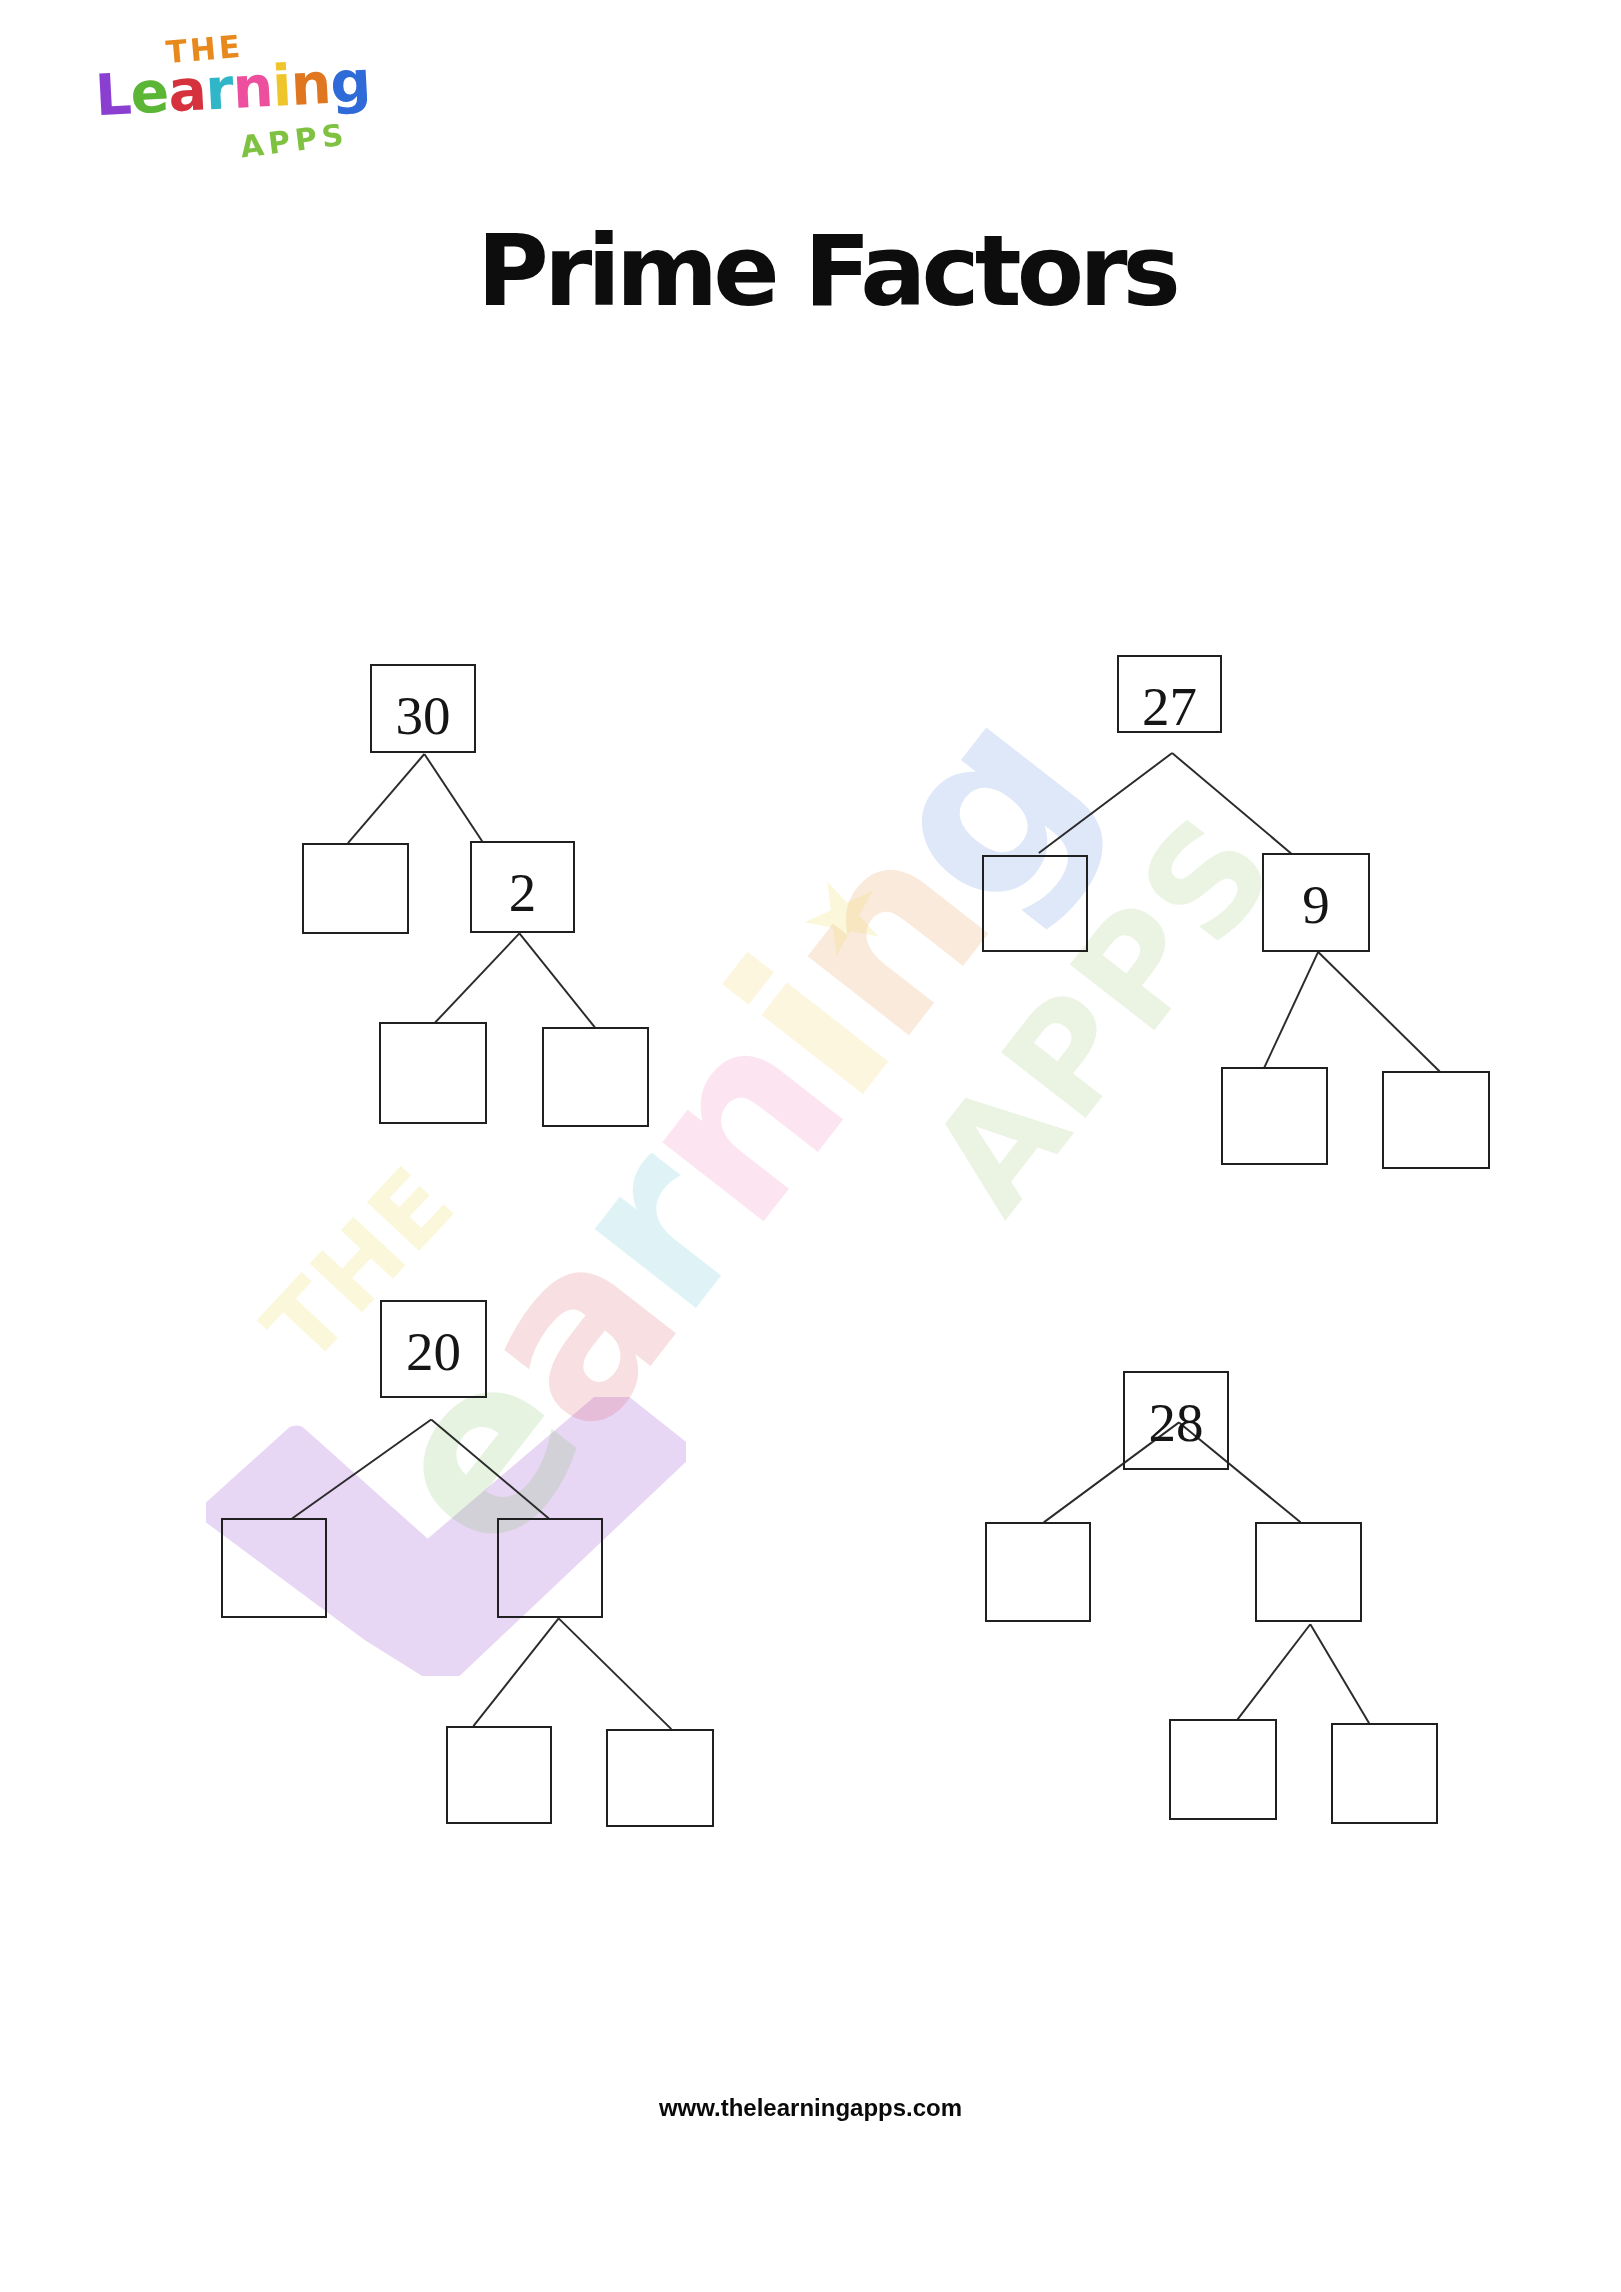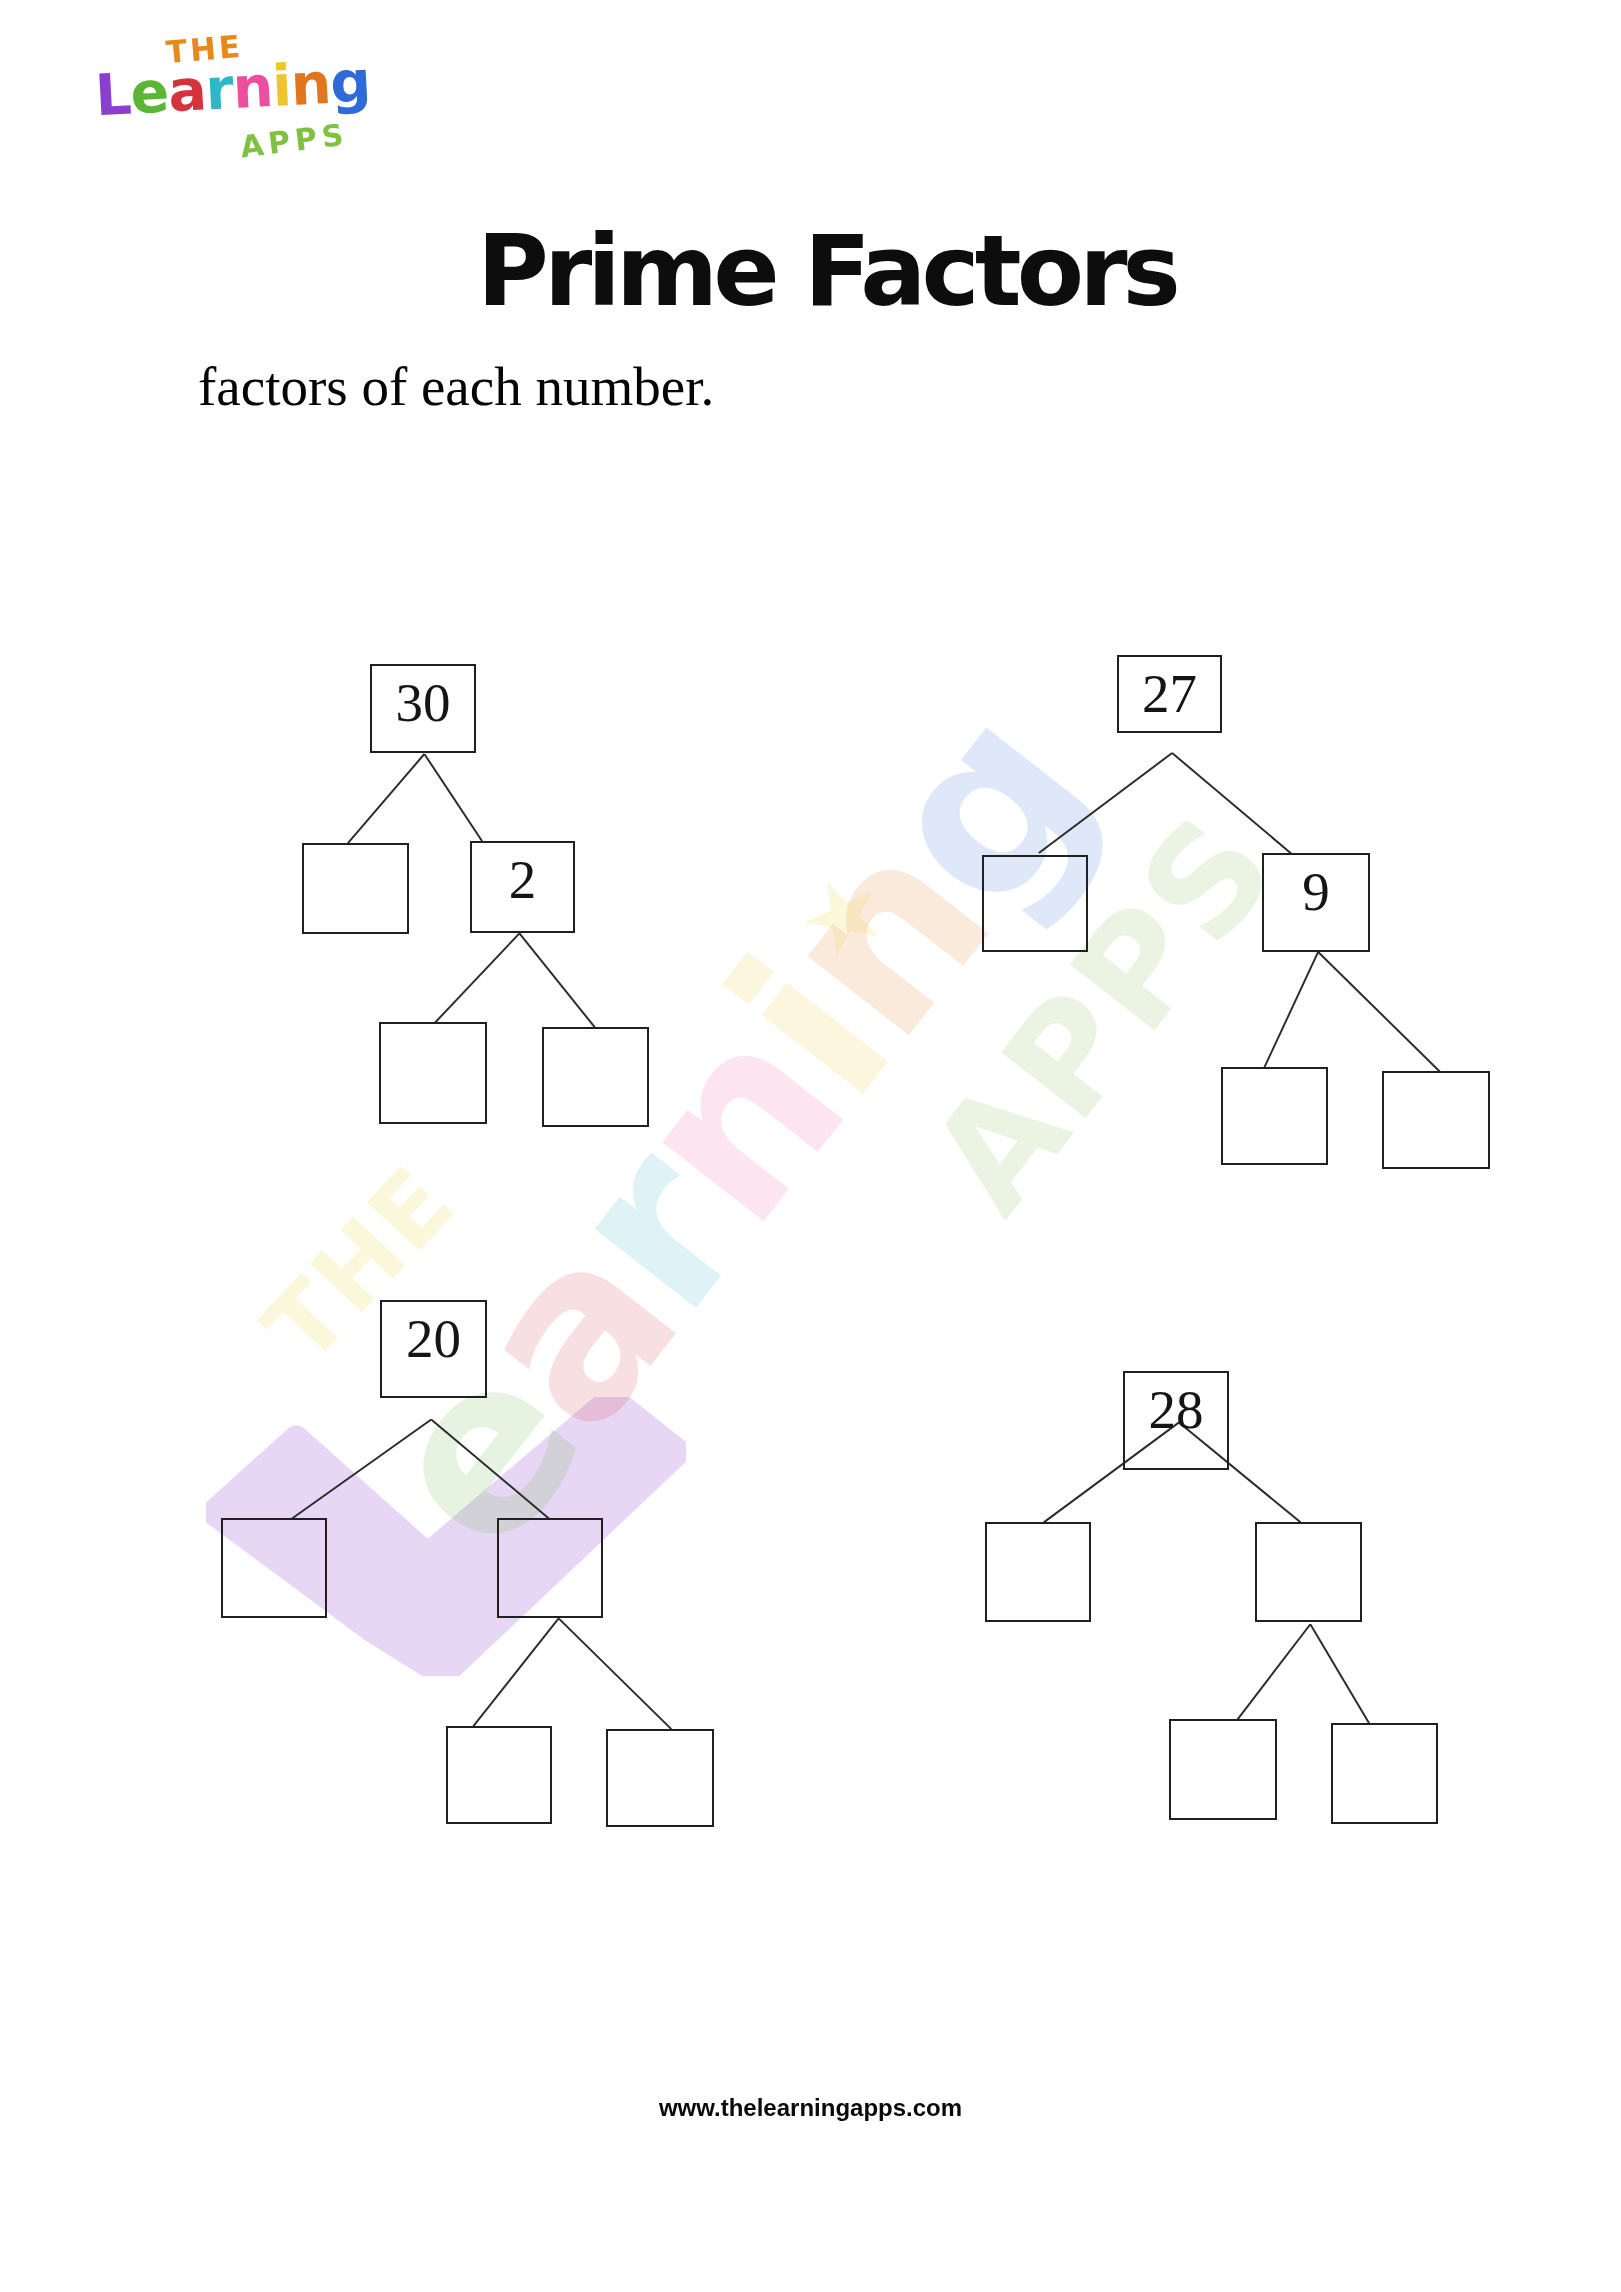--- a/index.html
+++ b/index.html
@@ -20,21 +20,21 @@
            font-family:"DejaVu Sans",sans-serif;font-weight:bold;font-size:147px;
            letter-spacing:3.9px;opacity:.16;transform:rotate(-52deg);transform-origin:left center;}
   .wm-star{position:absolute;left:799px;top:858px;font-size:98px;opacity:.20;
            transform:rotate(-25deg);}
 
   
   .connectors{position:absolute;left:0;top:0;z-index:2;}
 
   
   .fbox{position:absolute;box-sizing:border-box;border:2px solid #202020;background:transparent;
-        display:flex;justify-content:center;align-items:flex-start;padding-top:9px;z-index:3;}
+        display:flex;justify-content:center;align-items:flex-start;padding-top:22px;z-index:3;}
   .fbox .num{font-family:"Liberation Serif",serif;font-size:55px;color:#151515;line-height:1;}
 
   
   .logo{position:absolute;left:93px;top:31px;width:304px;height:147px;z-index:4;}
   .logo span{display:inline-block;}
   .logo-the{position:absolute;left:73px;top:0;font-family:"DejaVu Sans",sans-serif;font-weight:bold;
             font-size:31px;letter-spacing:2.9px;transform:rotate(-5deg);
             text-shadow:0 0 3.9px #fff,0 0 2px #fff;}
   .logo-learning{position:absolute;left:2px;top:23.5px;font-family:"DejaVu Sans",sans-serif;
             font-weight:bold;font-size:57px;letter-spacing:-1px;transform:rotate(-3deg);
@@ -91,21 +91,20 @@
   </svg>
 
   <div class="logo">
     <div class="logo-the" style="color: rgb(232, 137, 30);">THE</div>
     <div class="logo-learning"><span style="color: rgb(139, 63, 209);">L</span><span style="color: rgb(92, 182, 54);">e</span><span style="color: rgb(214, 50, 62);">a</span><span style="color: rgb(47, 182, 201);">r</span><span style="color: rgb(237, 79, 158);">n</span><span style="color: rgb(240, 197, 44);">i</span><span style="color: rgb(224, 118, 31);">n</span><span style="color: rgb(47, 107, 216);">g</span></div>
     <div class="logo-apps" style="color: rgb(127, 194, 65);">APPS</div>
   </div>
 
   <div class="title">Prime Factors</div>
   <div class="question">
-    <div>factors of each number.</div>
   </div>
 
   <div class="fbox" style="left:370px;top:664px;width:106px;height:89px">
     <span class="num">30</span>
     </div>
   <div class="fbox" style="left:302px;top:843px;width:107px;height:91px">
     <span class="num"></span>
     </div>
   <div class="fbox" style="left:470px;top:841px;width:105px;height:92px">
     <span class="num">2</span>

